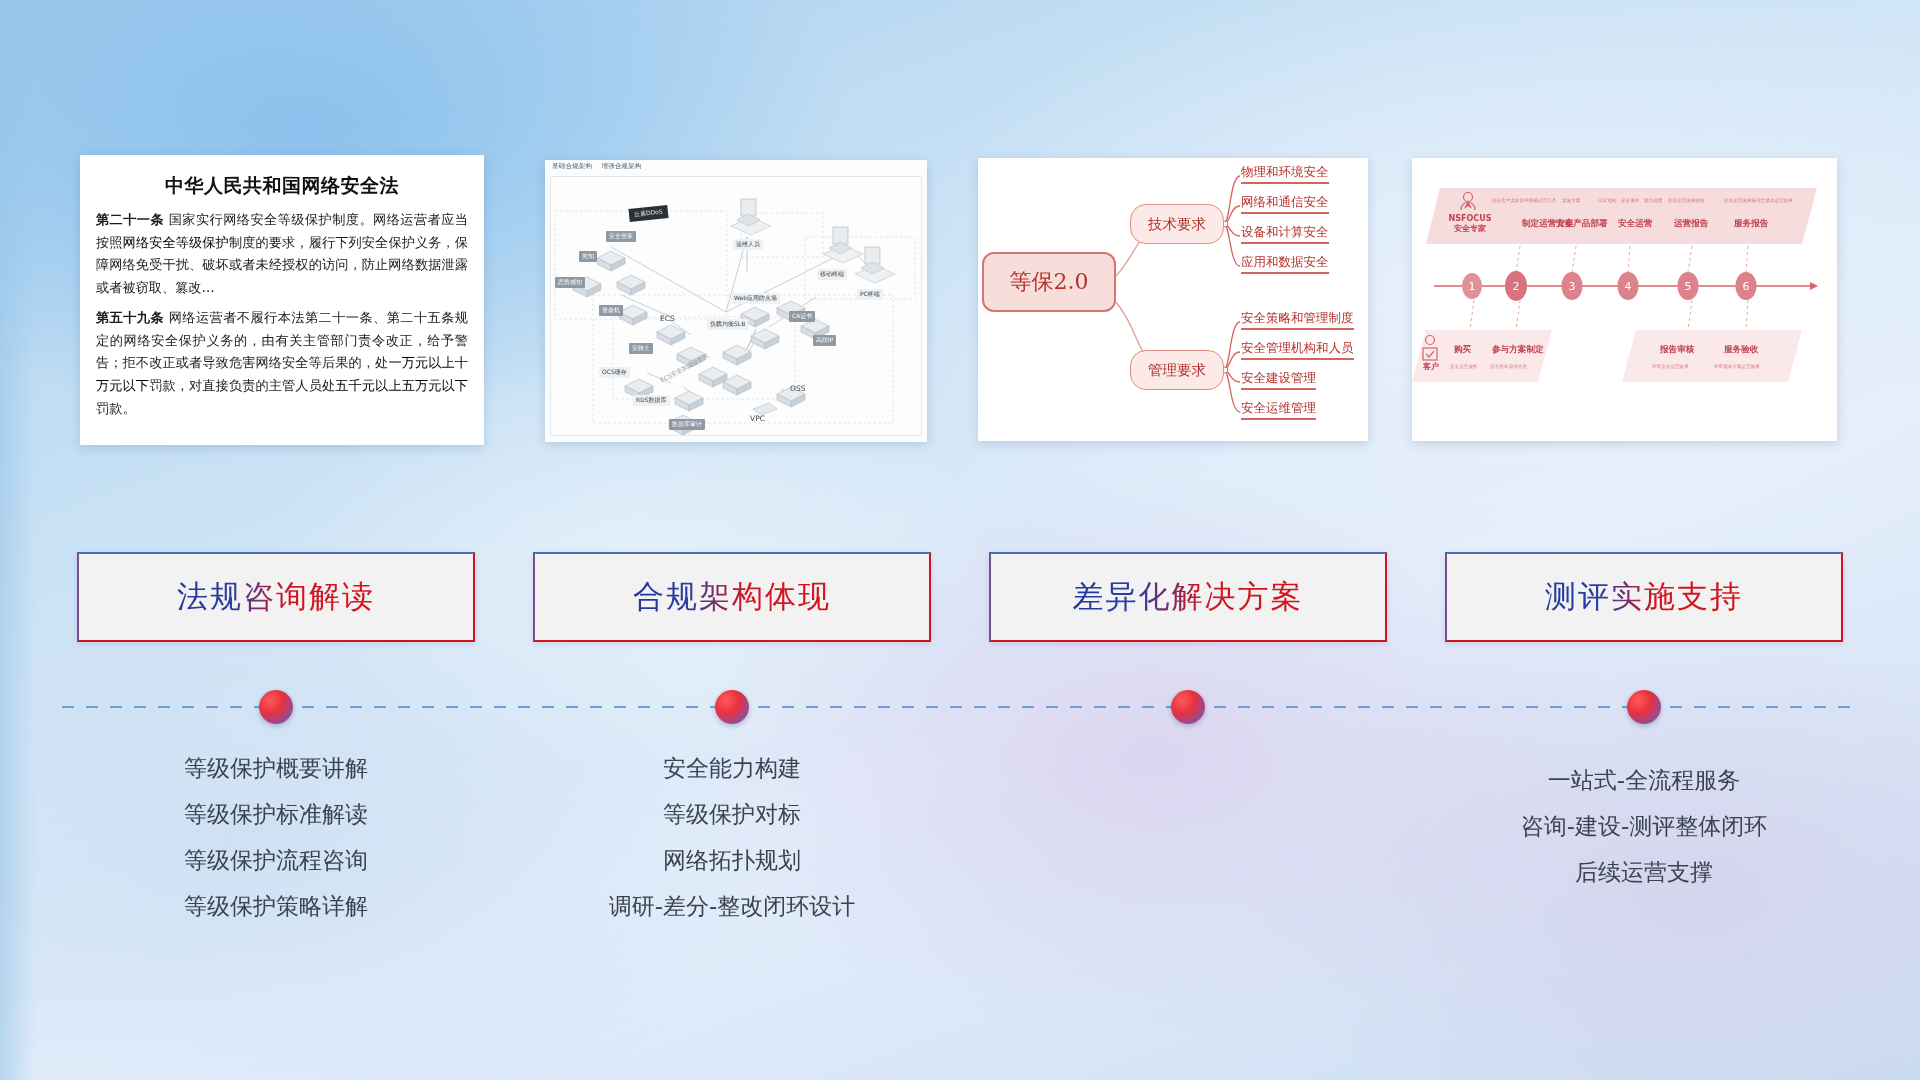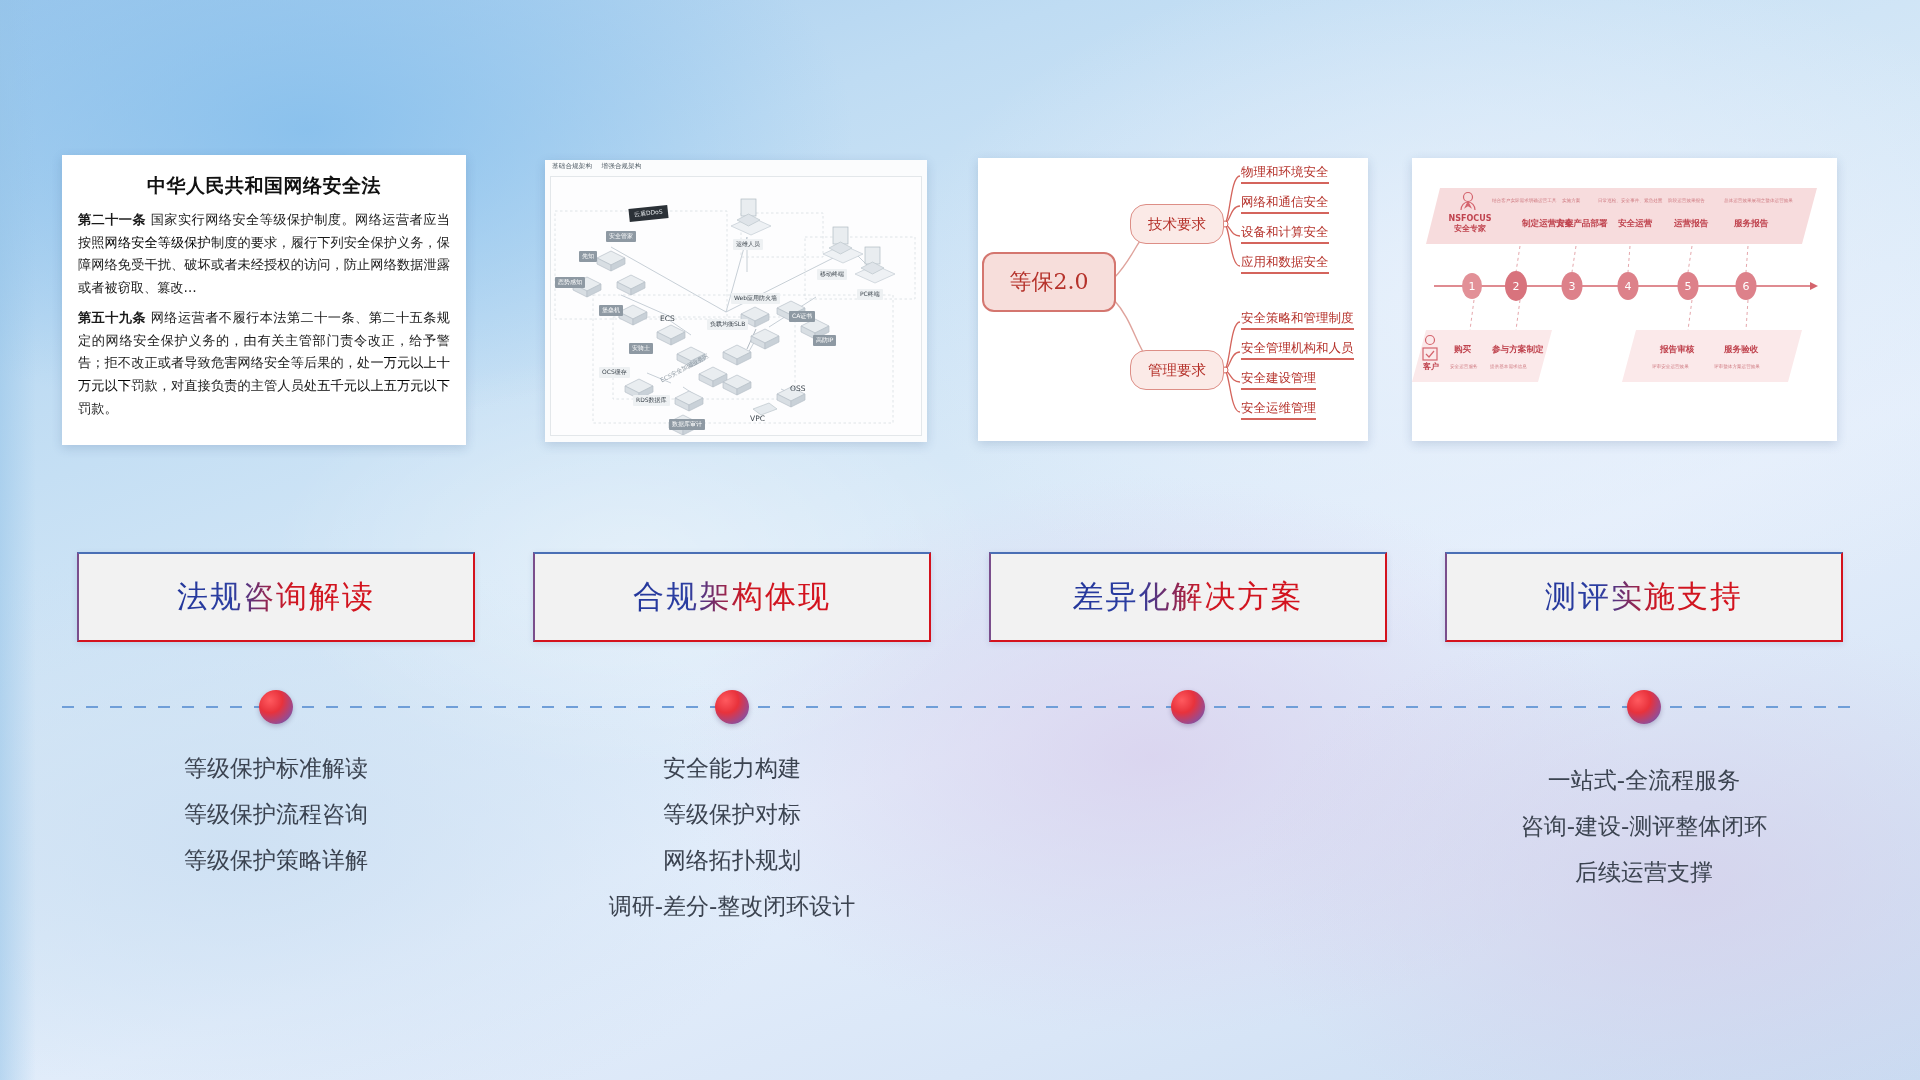--- a/index.html
+++ b/index.html
@@ -109,21 +109,21 @@
     <div class="g3"></div>
   <div class="g4"></div>
     <div class="g5"></div>
     <div class="g6"></div>
   <div class="g7"></div>
     <div class="g8"></div>
 </div>
 
 <div id="stage">
 
-  <div class="card law" style="left:62px;top:155px;width:404px;height:290px;">
+  <div class="card law" style="left:80px;top:155px;width:404px;height:290px;">
     <div class="law-title">中华人民共和国网络安全法</div>
     <div class="law-p">
       <b>第二十一条</b><span id="p0body"><span> 国家实行网络安全等级保护制度。网络运营者应当按照</span><span class="law-red">网络安全等级保护</span><span>制度的要求，履行下列安全保护义务，保障网络免受干扰、破坏或者未经授权的访问，防止网络数据泄露或者被窃取、篡改…</span></span>
     </div>
     <div class="law-p">
       <b>第五十九条</b><span id="p1body"><span> 网络运营者不履行本法第二十一条、第二十五条规定的网络安全保护义务的，由有关主管部门责令改正，给予警告；拒不改正或者导致危害网络安全等后果的，处</span><span class="law-red">一万元以上十万元以下</span><span>罚款，对直接负责的主管人员处</span><span class="law-red">五千元以上五万元以下</span><span>罚款。</span></span>
     </div>
   </div>
 
   <div class="card arch" style="left:545px;top:160px;width:382px;height:282px;">
@@ -346,20 +346,21 @@
     <span class="ht">测评实施支持</span>
   </div>
 
   <div class="tline"></div>
   <div class="tdot" style="left:259px;top:690px;"></div>
   <div class="tdot" style="left:715px;top:690px;"></div>
   <div class="tdot" style="left:1171px;top:690px;"></div>
   <div class="tdot" style="left:1627px;top:690px;"></div>
 
   <div class="blist" style="left:77px;top:745px;width:398px;">
+    <div>等级保护概要讲解</div>
     <div>等级保护标准解读</div>
     <div>等级保护流程咨询</div>
     <div>等级保护策略详解</div>
   </div>
   <div class="blist" style="left:533px;top:745px;width:398px;">
     <div>安全能力构建</div>
     <div>等级保护对标</div>
     <div>网络拓扑规划</div>
     <div>调研-差分-整改闭环设计</div>
   </div>

